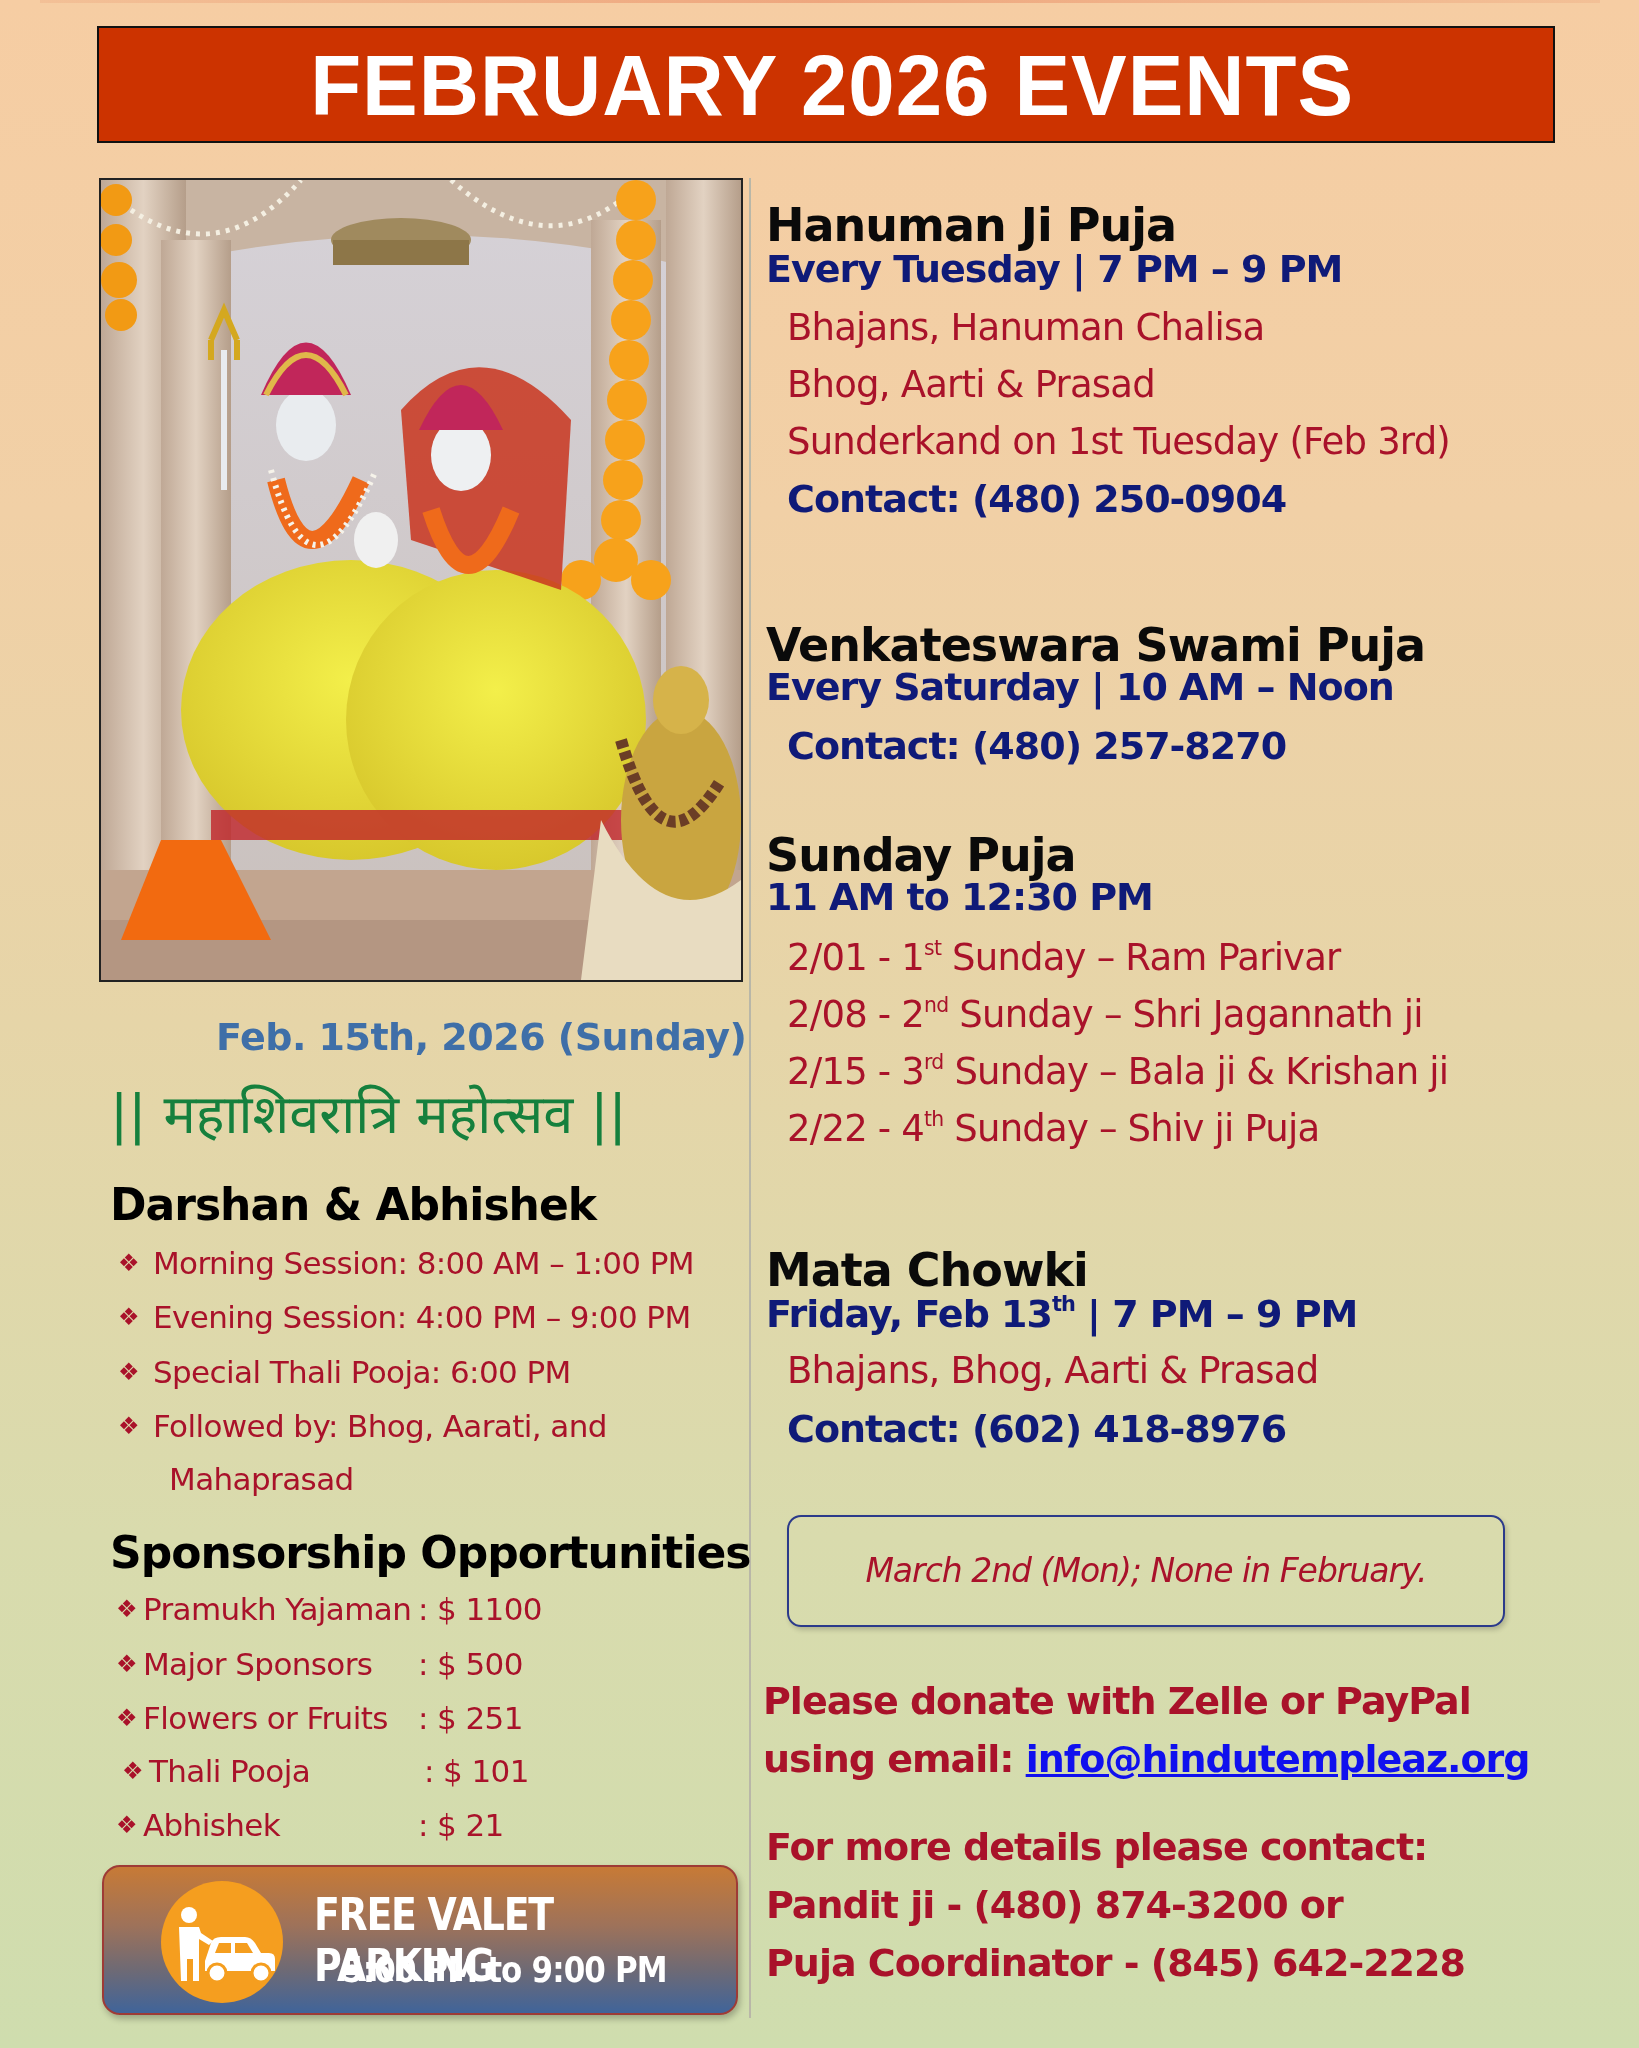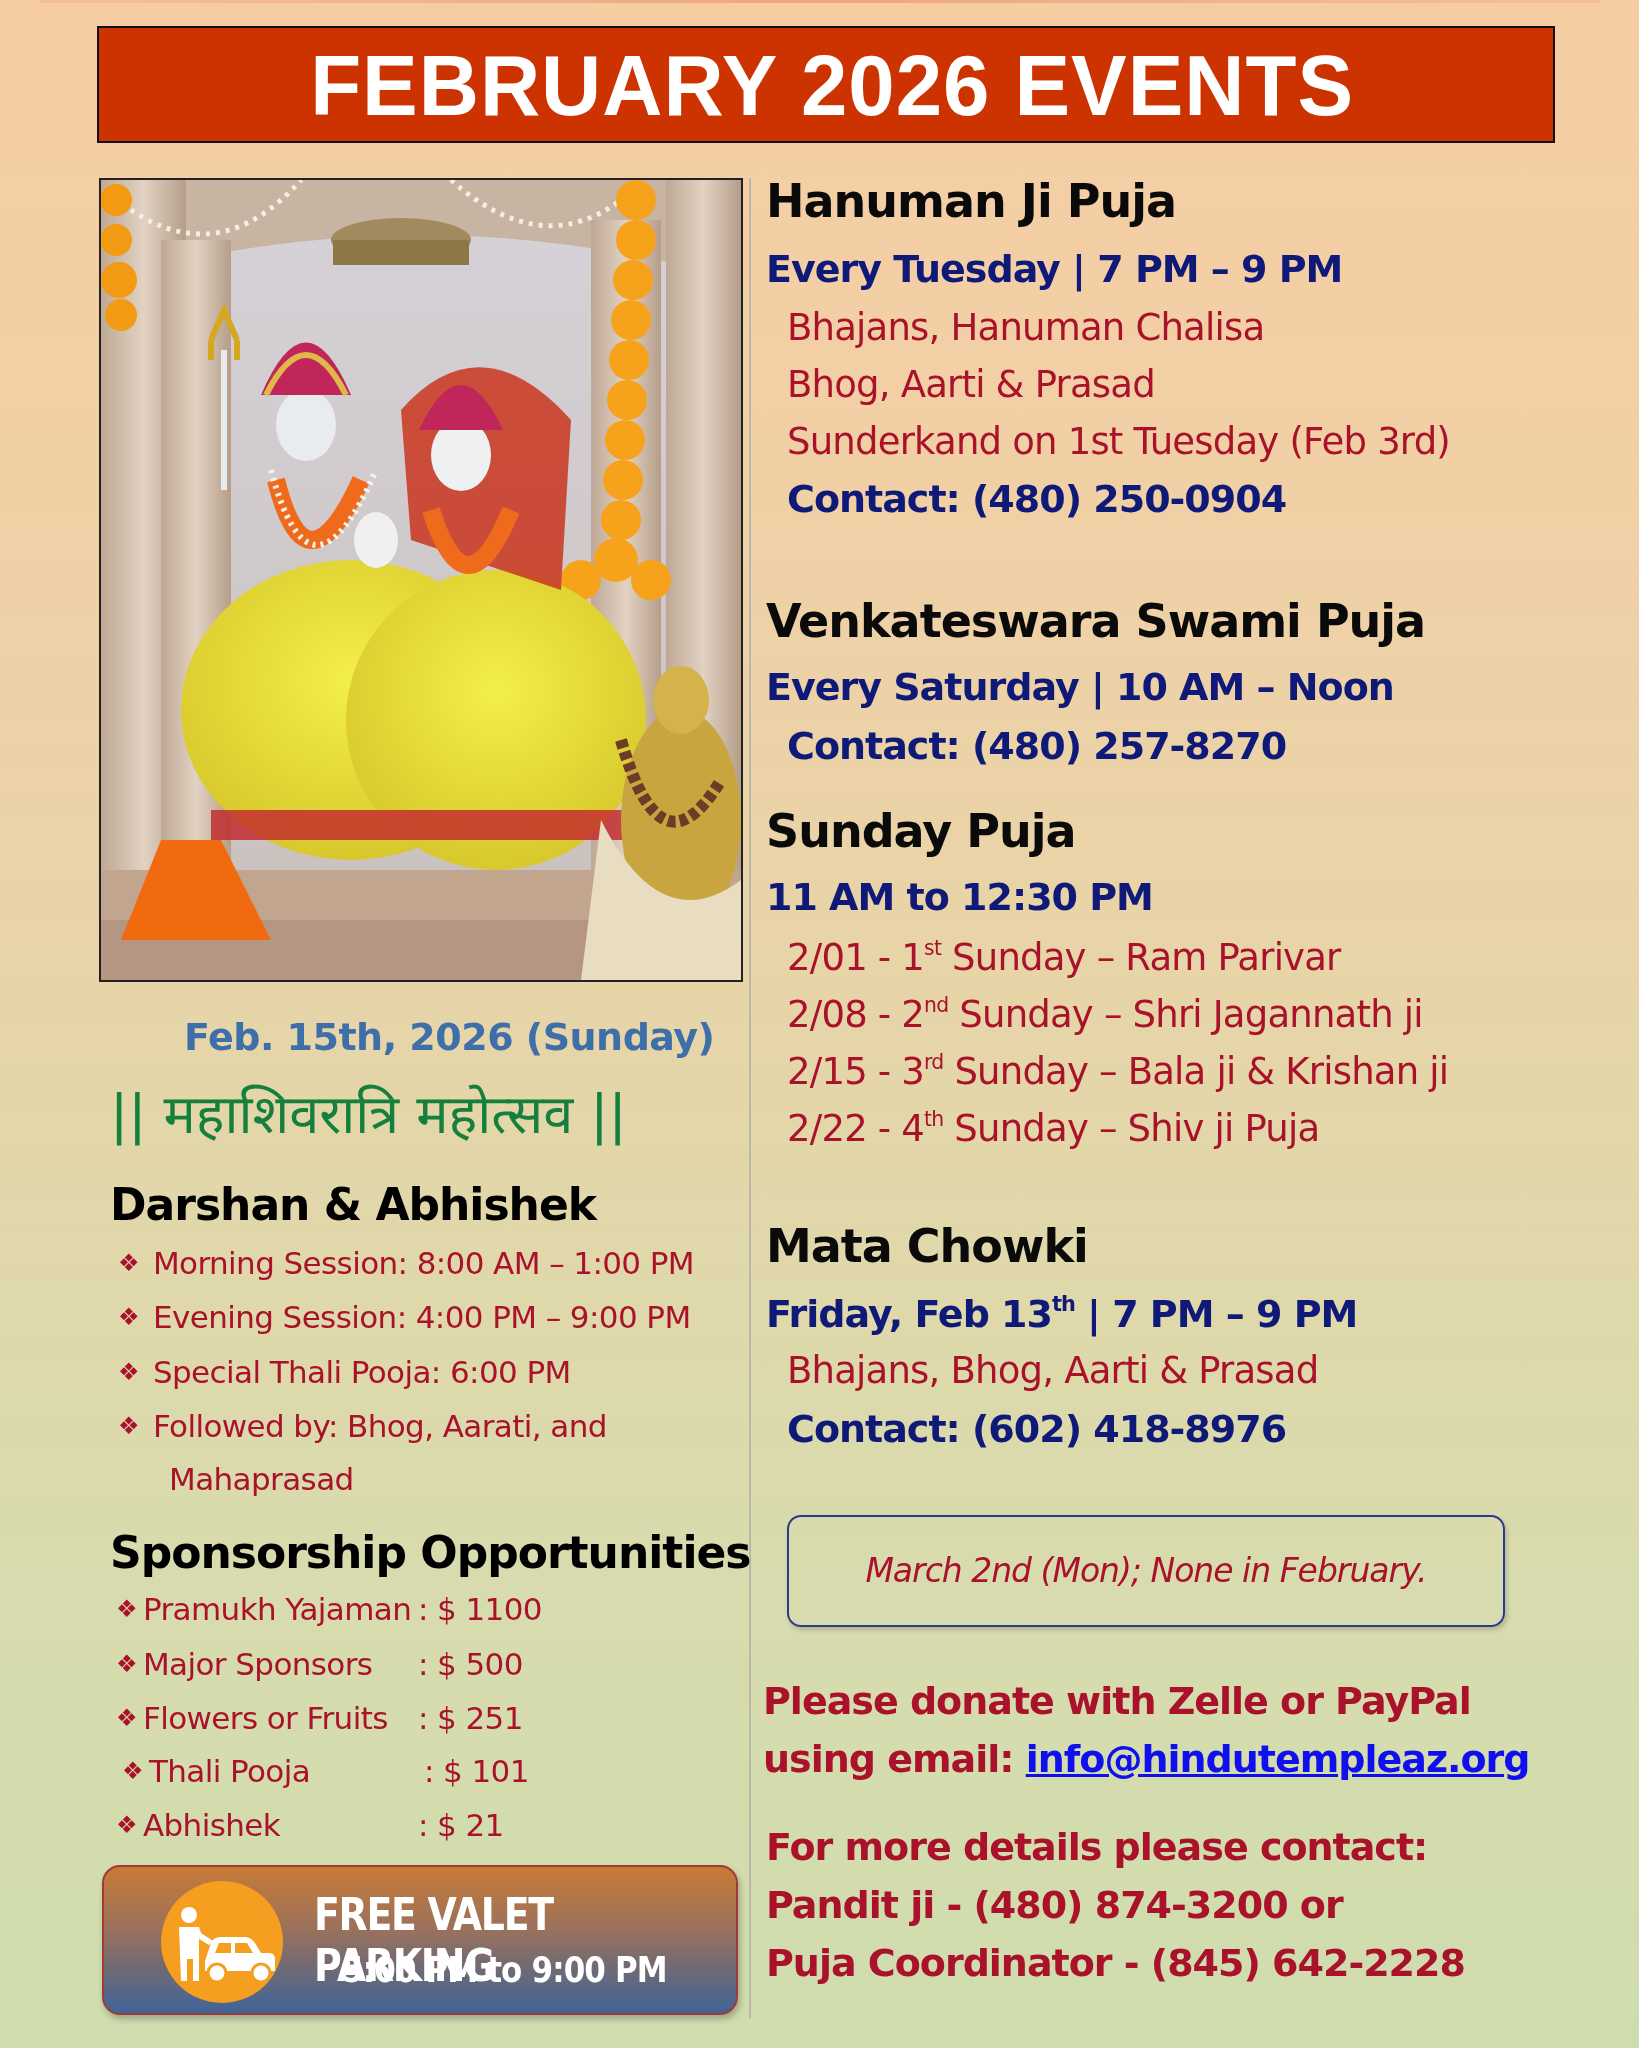--- a/index.html
+++ b/index.html
@@ -20,27 +20,27 @@
     font-size: 86px; letter-spacing: 1px; line-height: 1; transform: scaleX(0.97);
   }
   .photo {
     position: absolute; left: 99px; top: 178px; width: 640px; height: 800px;
     border: 2px solid #222; overflow: hidden;
     background: linear-gradient(180deg, #d9cdc4 0%, #c9b8ab 40%, #b8a292 100%);
   }
   .divider { position: absolute; left: 749px; top: 178px; width: 2px; height: 1840px; background: #b9b7a8; }
 
   .t { position: absolute; white-space: nowrap; font-family: "DejaVu Sans", sans-serif; line-height: 1; }
-  .h-black { color: #0a0a0a; font-weight: bold; font-size: 46px; letter-spacing: -1px; }
+  .h-black { color: #0a0a0a; font-weight: bold; font-size: 46px; letter-spacing: -1px; margin-top: 24px; }
   .h-navy { color: #0f1a78; font-weight: bold; font-size: 38px; letter-spacing: -1px; }
   .b-red { color: #a9122a; font-size: 37px; letter-spacing: -0.8px; }
   .b-red-bold { color: #a9122a; font-weight: bold; font-size: 38px; letter-spacing: -1px; }
   .sup { font-size: 0.55em; vertical-align: 0.75em; }
 
-  .date-line { color: #3f6fa8; font-weight: bold; font-size: 38px; font-family: "DejaVu Sans", sans-serif; letter-spacing: -0.5px; }
+  .date-line { color: #3f6fa8; font-weight: bold; font-size: 38px; font-family: "DejaVu Sans", sans-serif; letter-spacing: -0.5px; margin-left: 32px; }
   .hindi { color: #15803d; font-weight: normal; font-size: 54px; font-family: "DejaVu Sans", sans-serif; }
   .left-h { color: #000000; font-weight: bold; font-size: 44px; letter-spacing: -1px; }
   .li { color: #a9122a; font-size: 31px; letter-spacing: -0.6px; }
   .bullet { display: inline-block; color: #a9122a; font-size: 24px; margin-right: 14px; vertical-align: 3px; }
   .spon-row { position: absolute; left: 116px; white-space: nowrap; color: #a9122a; font-size: 31px;
     font-family: "DejaVu Sans", sans-serif; letter-spacing: -0.6px; line-height: 1; }
   .spon-row .name { display: inline-block; width: 275px; }
   .spon-row .bullet { margin-right: 6px; }
 
   .note-box {

